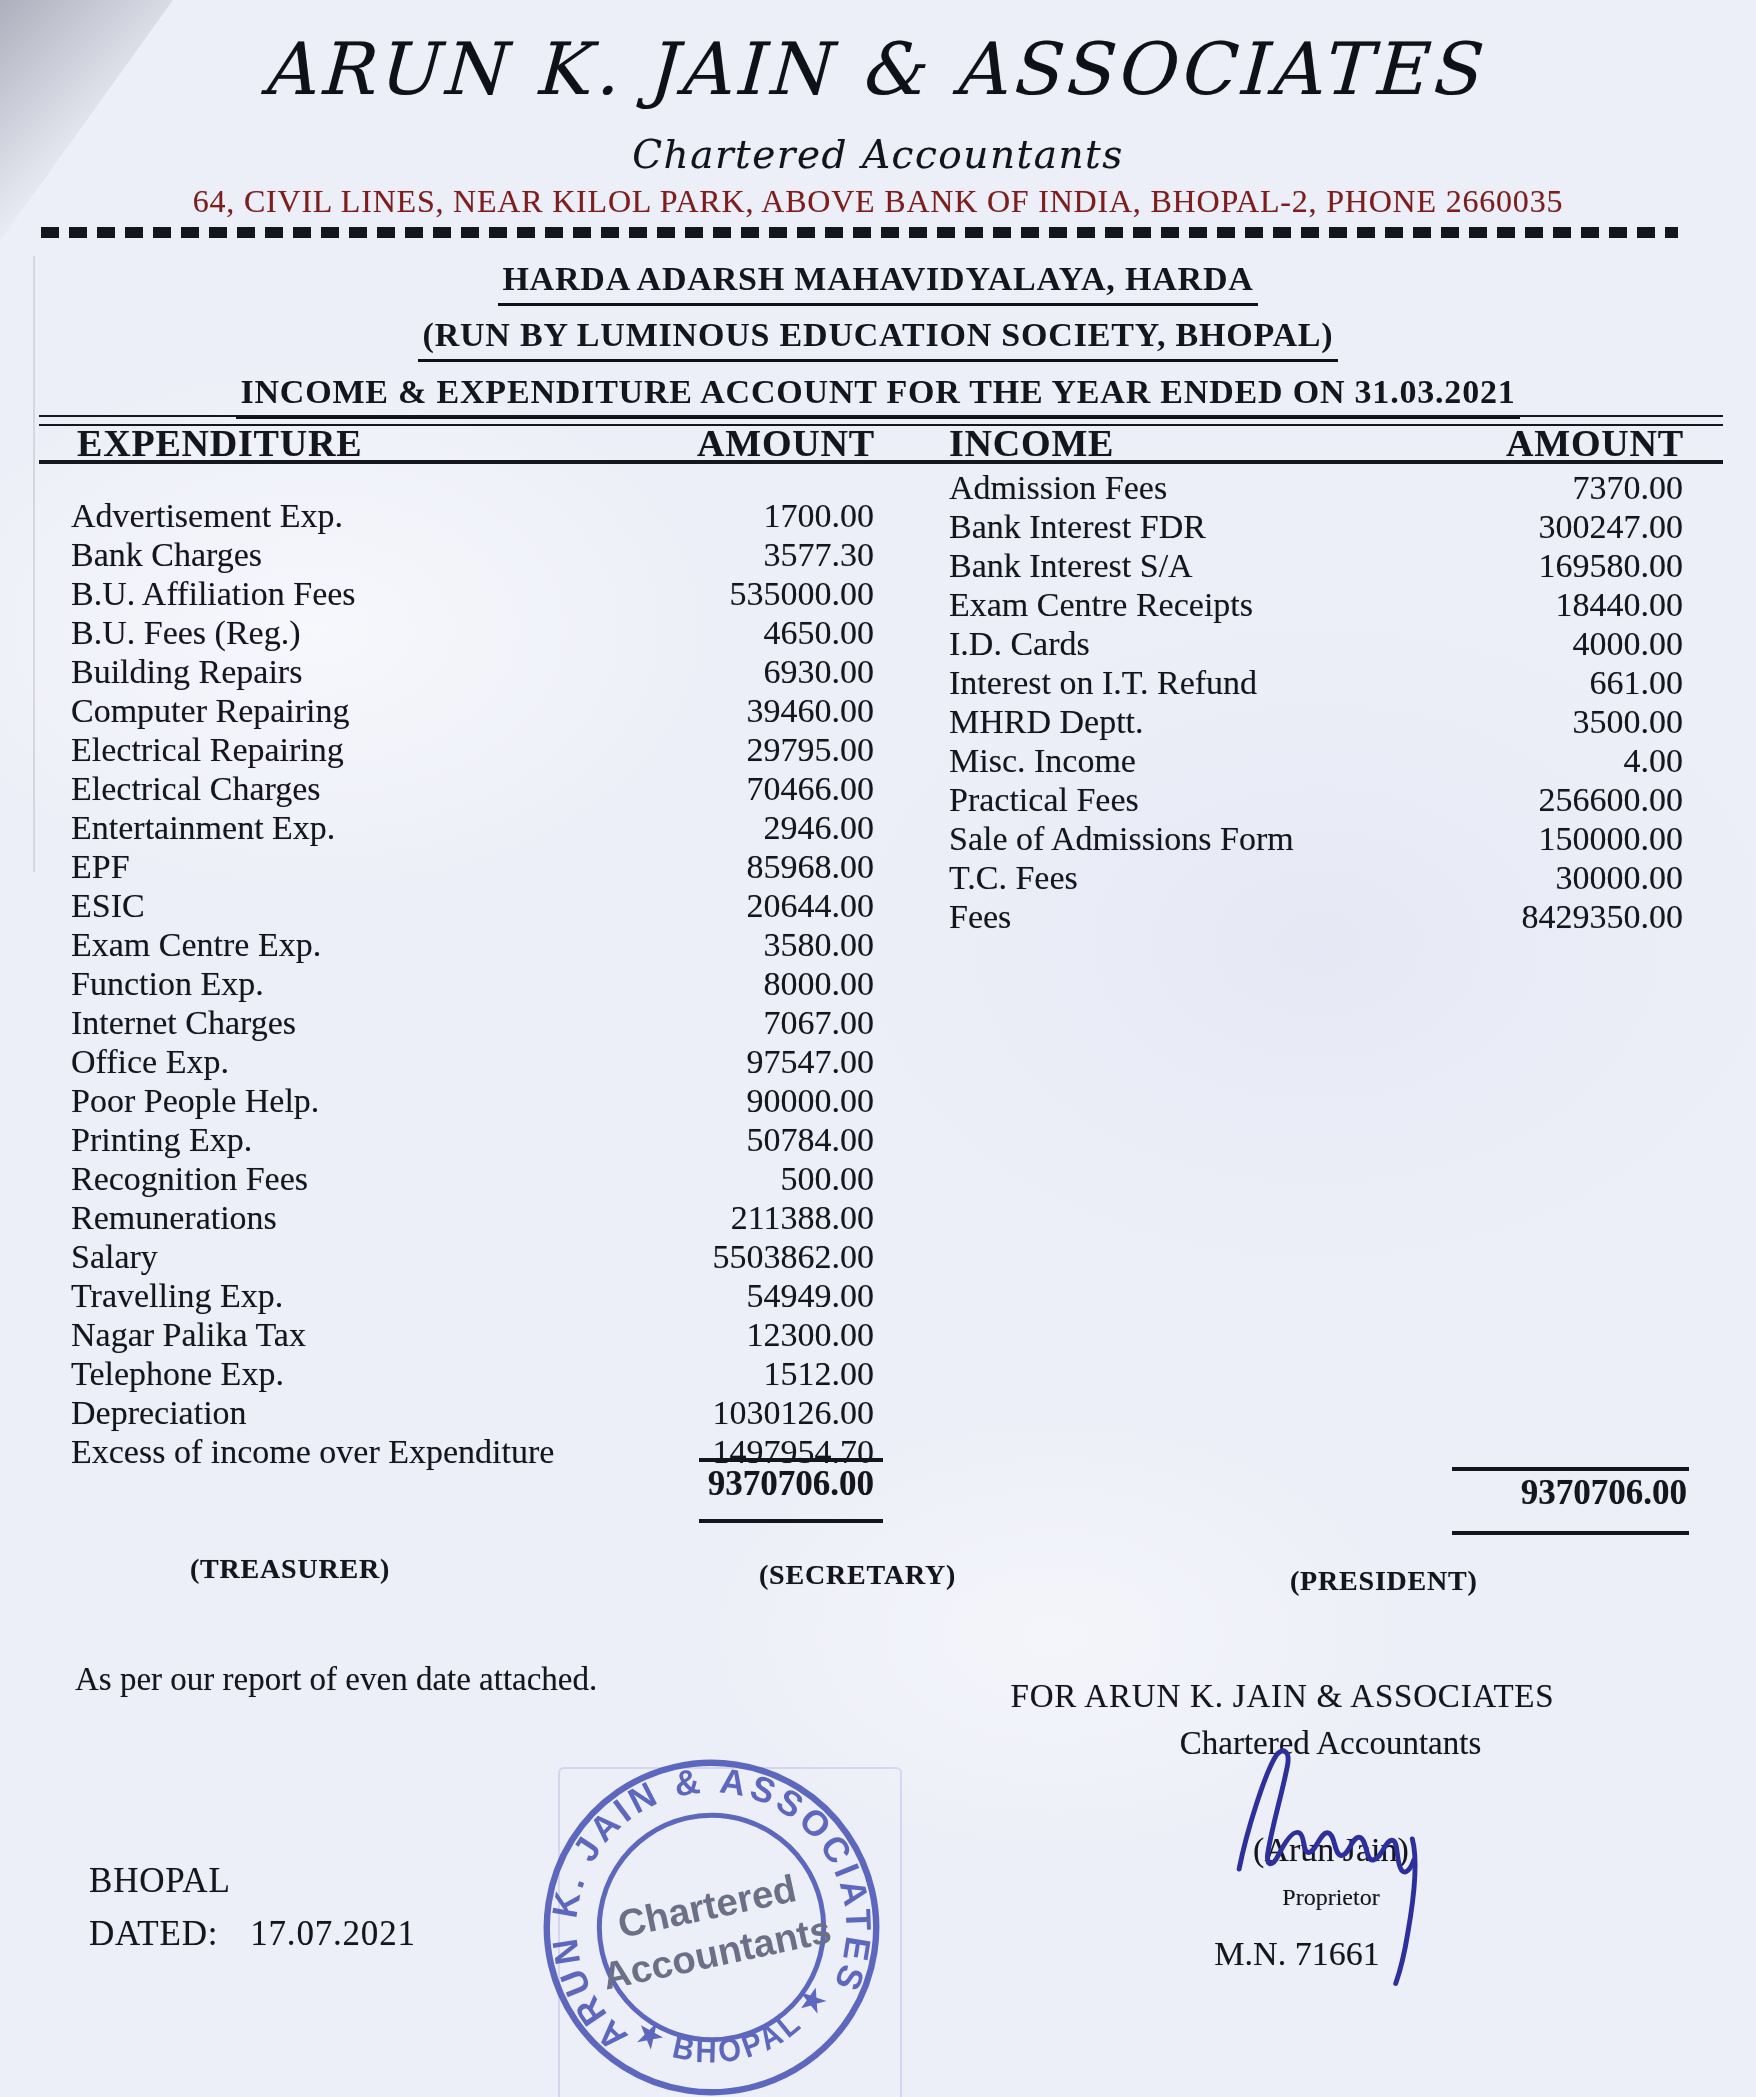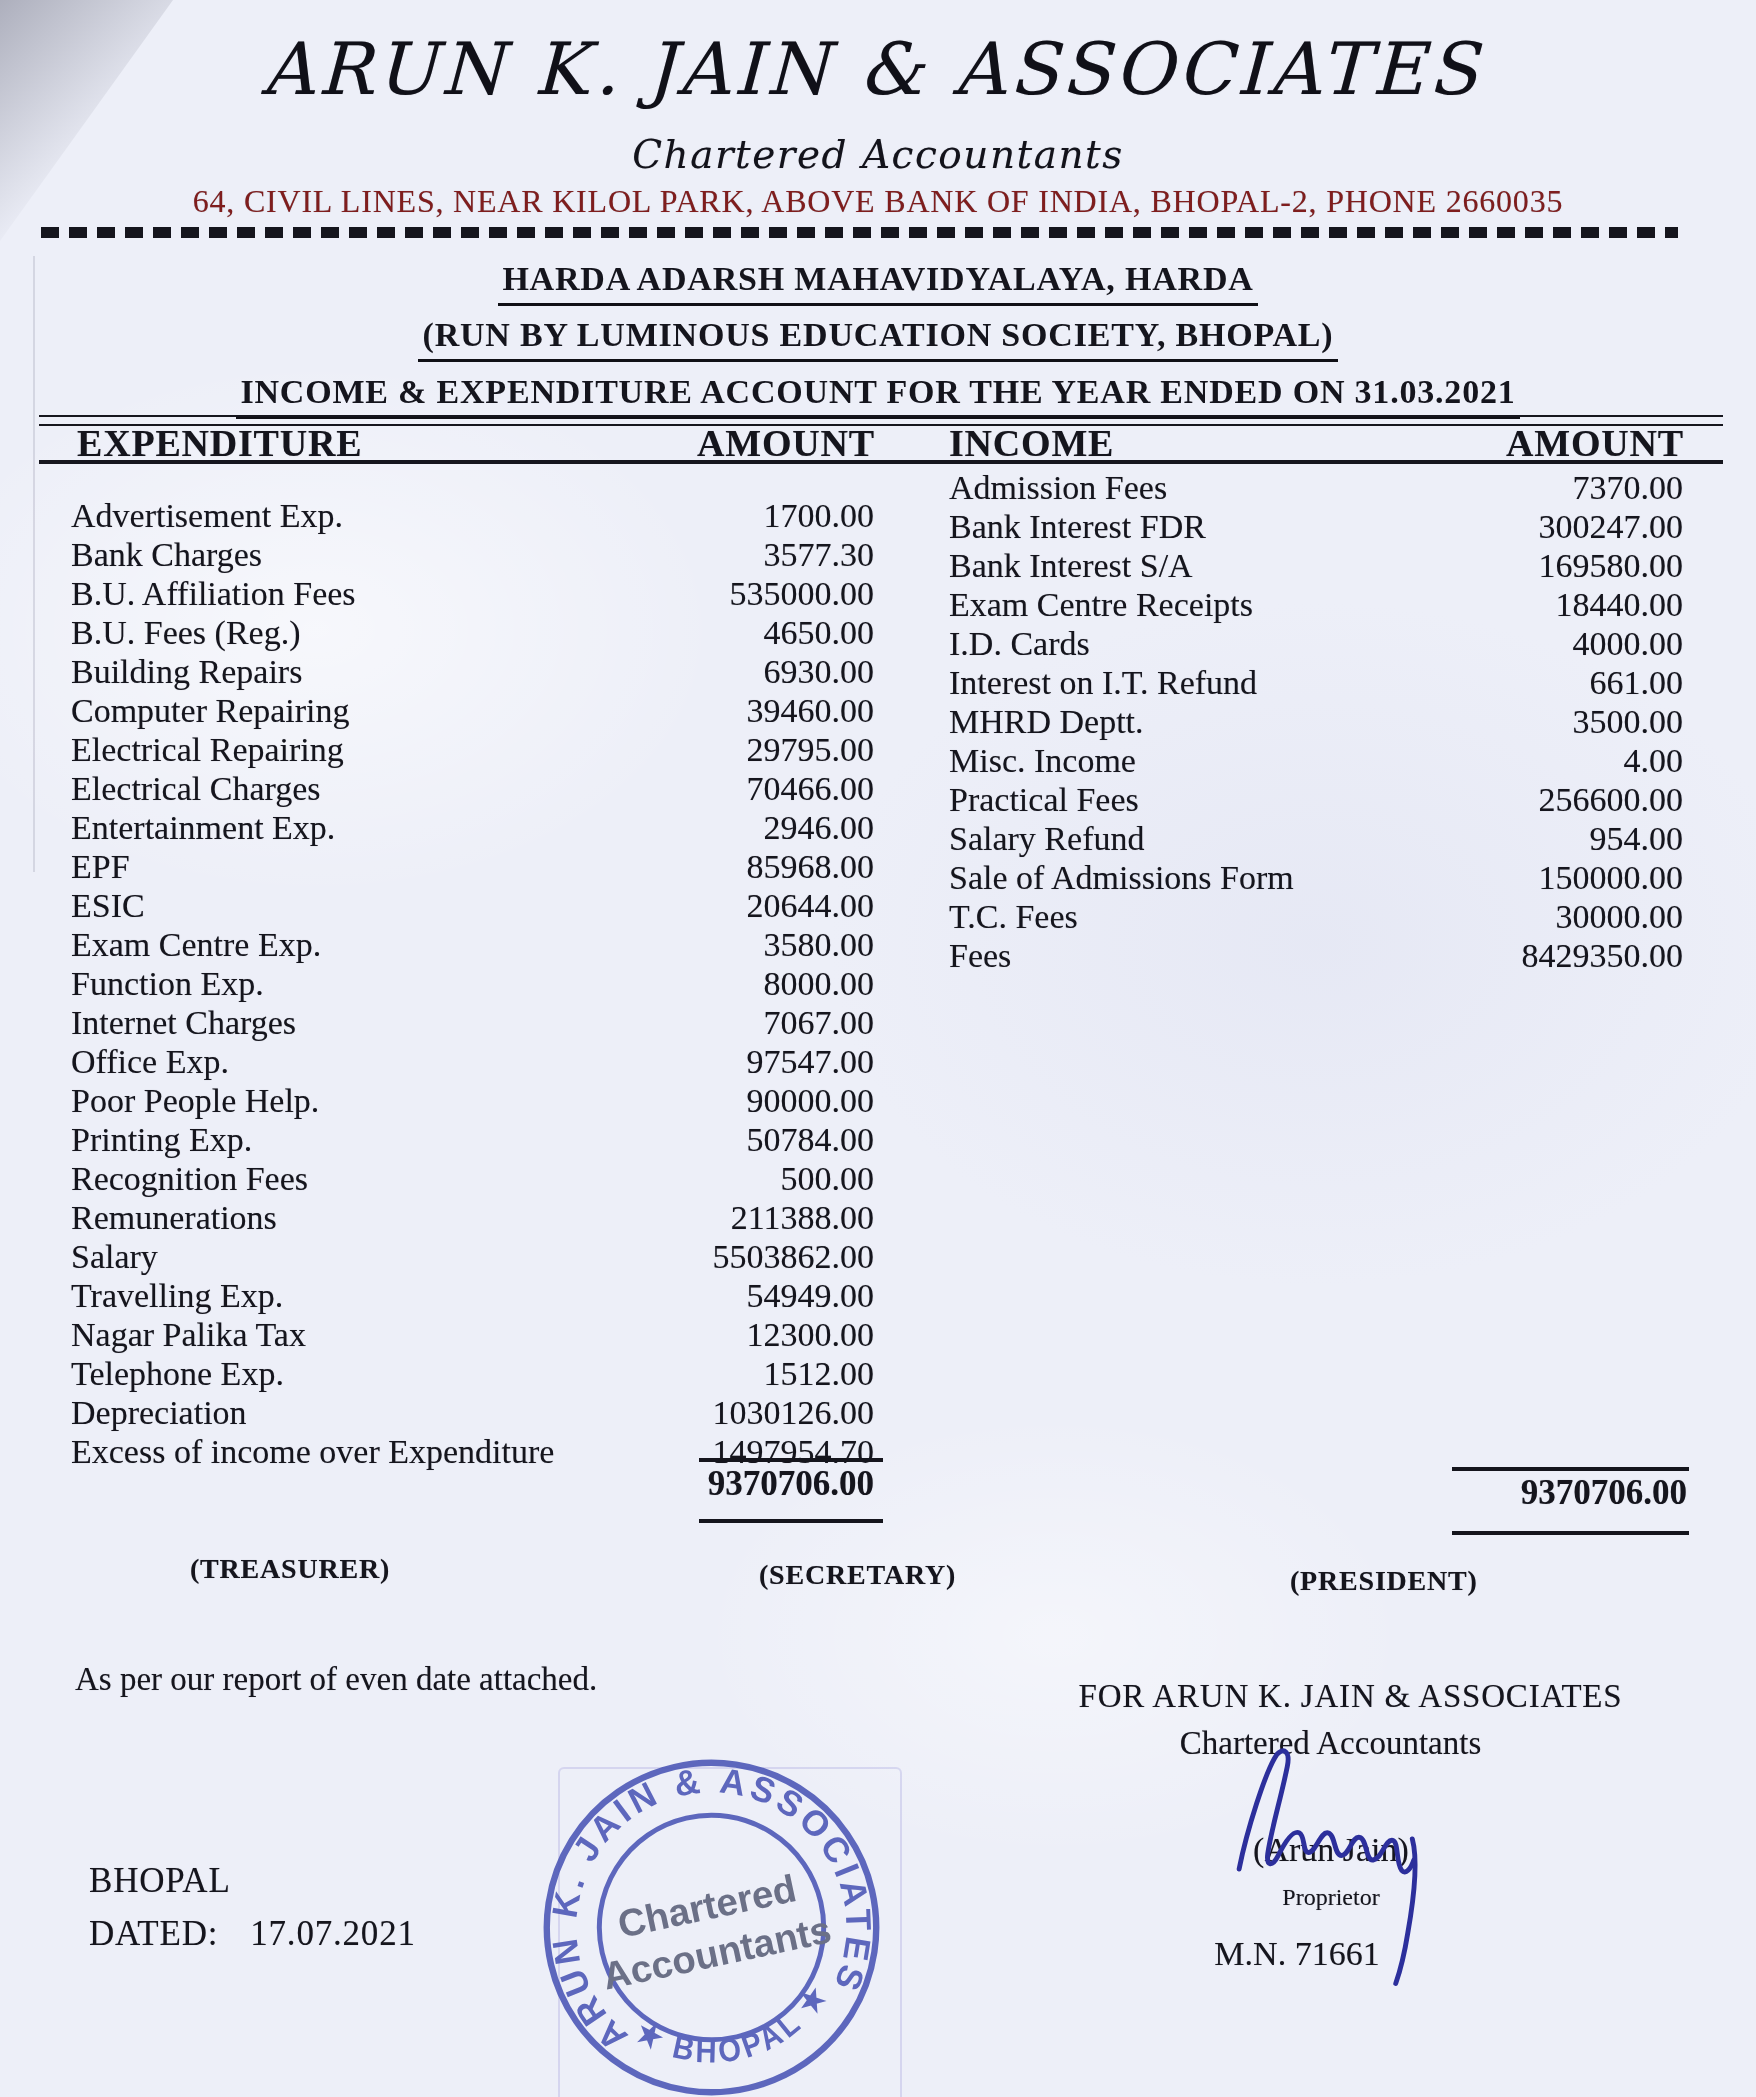--- a/index.html
+++ b/index.html
@@ -66,21 +66,21 @@
   .lt-val{left:680px;top:1464px;width:194px;text-align:right;}
   .lt-rule-b{left:699px;top:1519px;width:184px;}
   .rt-rule-a{left:1452px;top:1467px;width:237px;}
   .rt-val{left:1473px;top:1473px;width:214px;text-align:right;}
   .rt-rule-b{left:1452px;top:1531px;width:237px;}
   .signatory{font-weight:bold;font-size:28px;letter-spacing:0.8px;}
   .sg-treasurer{left:190px;top:1553px;}
   .sg-secretary{left:759px;top:1559px;}
   .sg-president{left:1290px;top:1565px;}
   .report-note{left:75px;top:1661px;font-size:33px;}
-  .for-firm{left:1076px;top:1678px;width:549px;text-align:center;font-size:33px;letter-spacing:0.8px;}
+  .for-firm{left:1008px;top:1678px;width:549px;text-align:center;font-size:33px;letter-spacing:0.8px;}
   .for-firm-sub{left:1056px;top:1725px;width:549px;text-align:center;font-size:33px;}
   .signer-name{left:1068px;top:1831px;width:526px;text-align:center;font-size:34px;}
   .signer-title{left:1068px;top:1884px;width:526px;text-align:center;font-size:24px;}
   .signer-mn{left:1034px;top:1935px;width:526px;text-align:center;font-size:34px;}
   .place{left:89px;top:1861px;font-size:35px;letter-spacing:0.8px;}
   .dated-row{left:89px;top:1914px;font-size:35px;letter-spacing:0.8px;}
   .dated-row .gap{display:inline-block;width:32px;}
   .stamp-box{left:534px;top:1750px;width:355px;height:355px;opacity:.88;}
   .stamp-square{
     left:558px;top:1767px;width:340px;height:332px;
@@ -249,24 +249,20 @@
         <span class="tlabel">MHRD Deptt.</span>
         <span class="tamount">3500.00</span>
       </div>
       <div class="trow">
         <span class="tlabel">Misc. Income</span>
         <span class="tamount">4.00</span>
       </div>
       <div class="trow">
         <span class="tlabel">Practical Fees</span>
         <span class="tamount">256600.00</span>
-      </div>
-      <div class="trow">
-        <span class="tlabel">Salary Refund</span>
-        <span class="tamount">954.00</span>
       </div>
       <div class="trow">
         <span class="tlabel">Sale of Admissions Form</span>
         <span class="tamount">150000.00</span>
       </div>
       <div class="trow">
         <span class="tlabel">T.C. Fees</span>
         <span class="tamount">30000.00</span>
       </div>
       <div class="trow">

